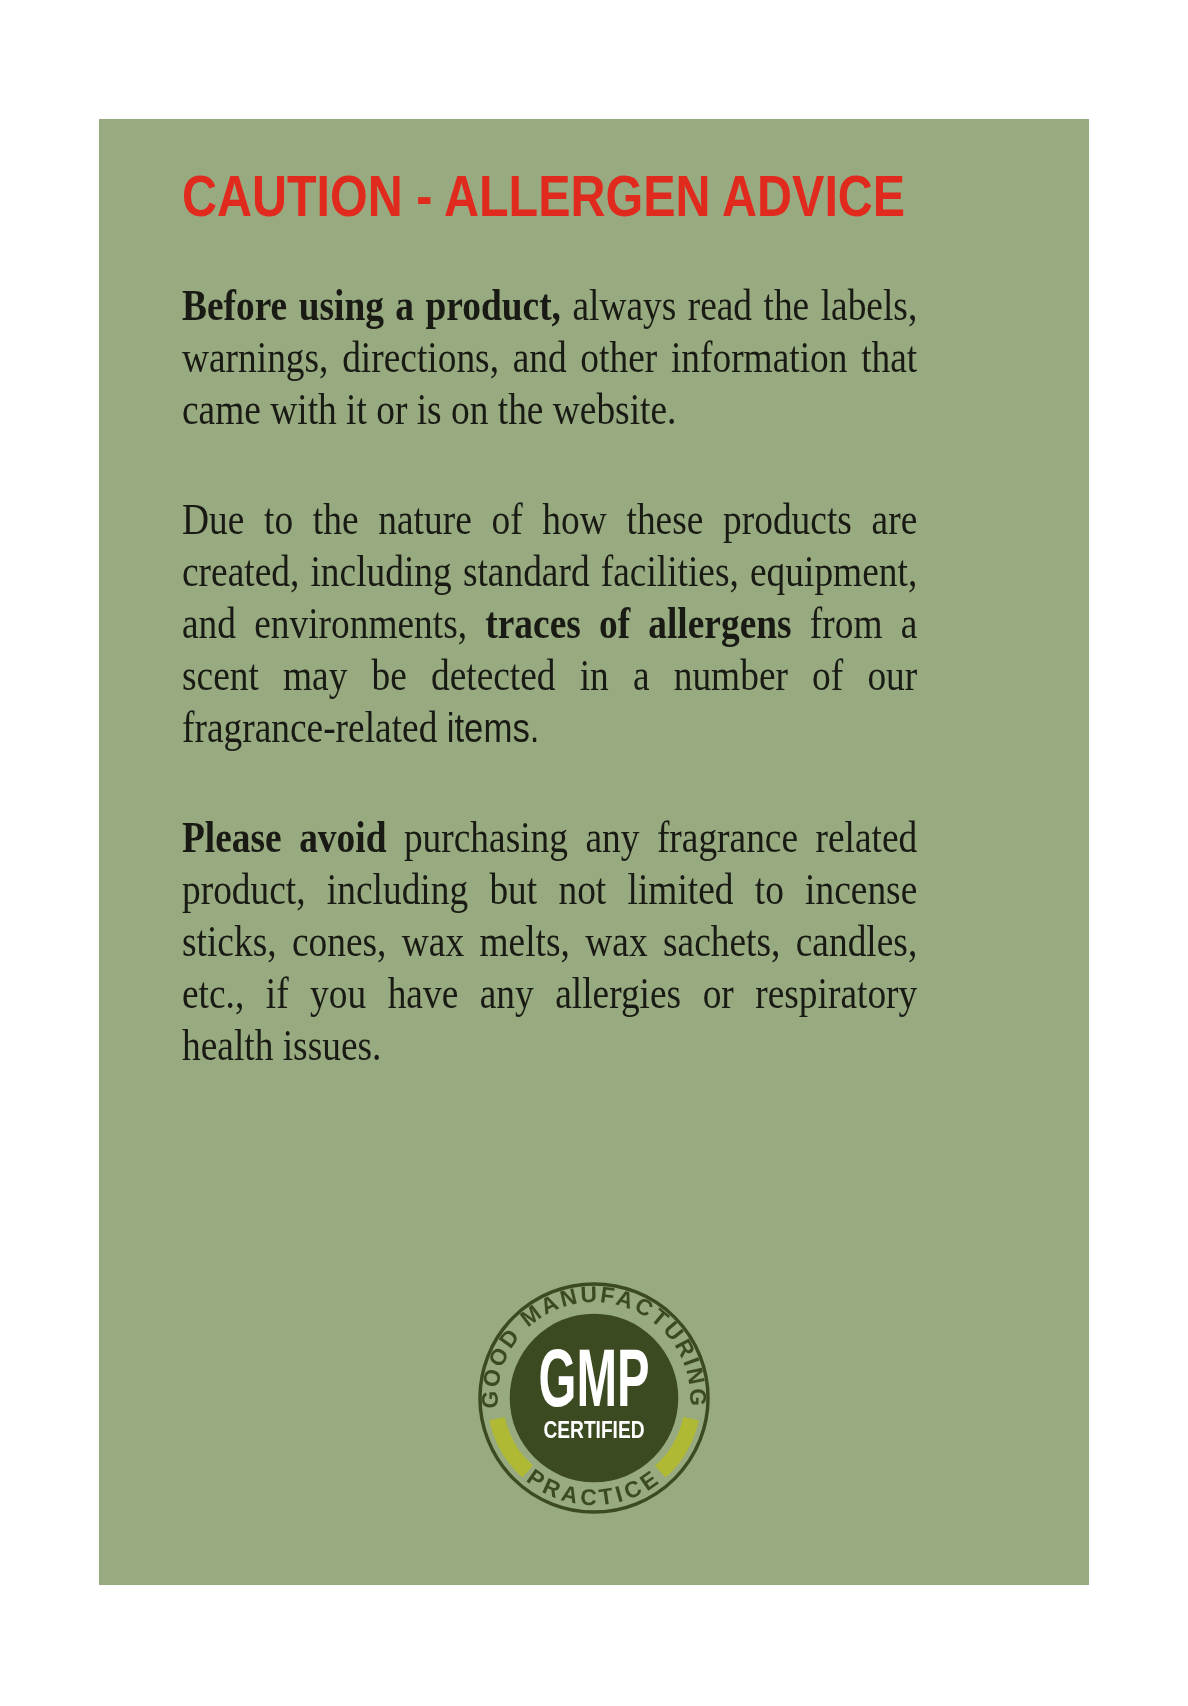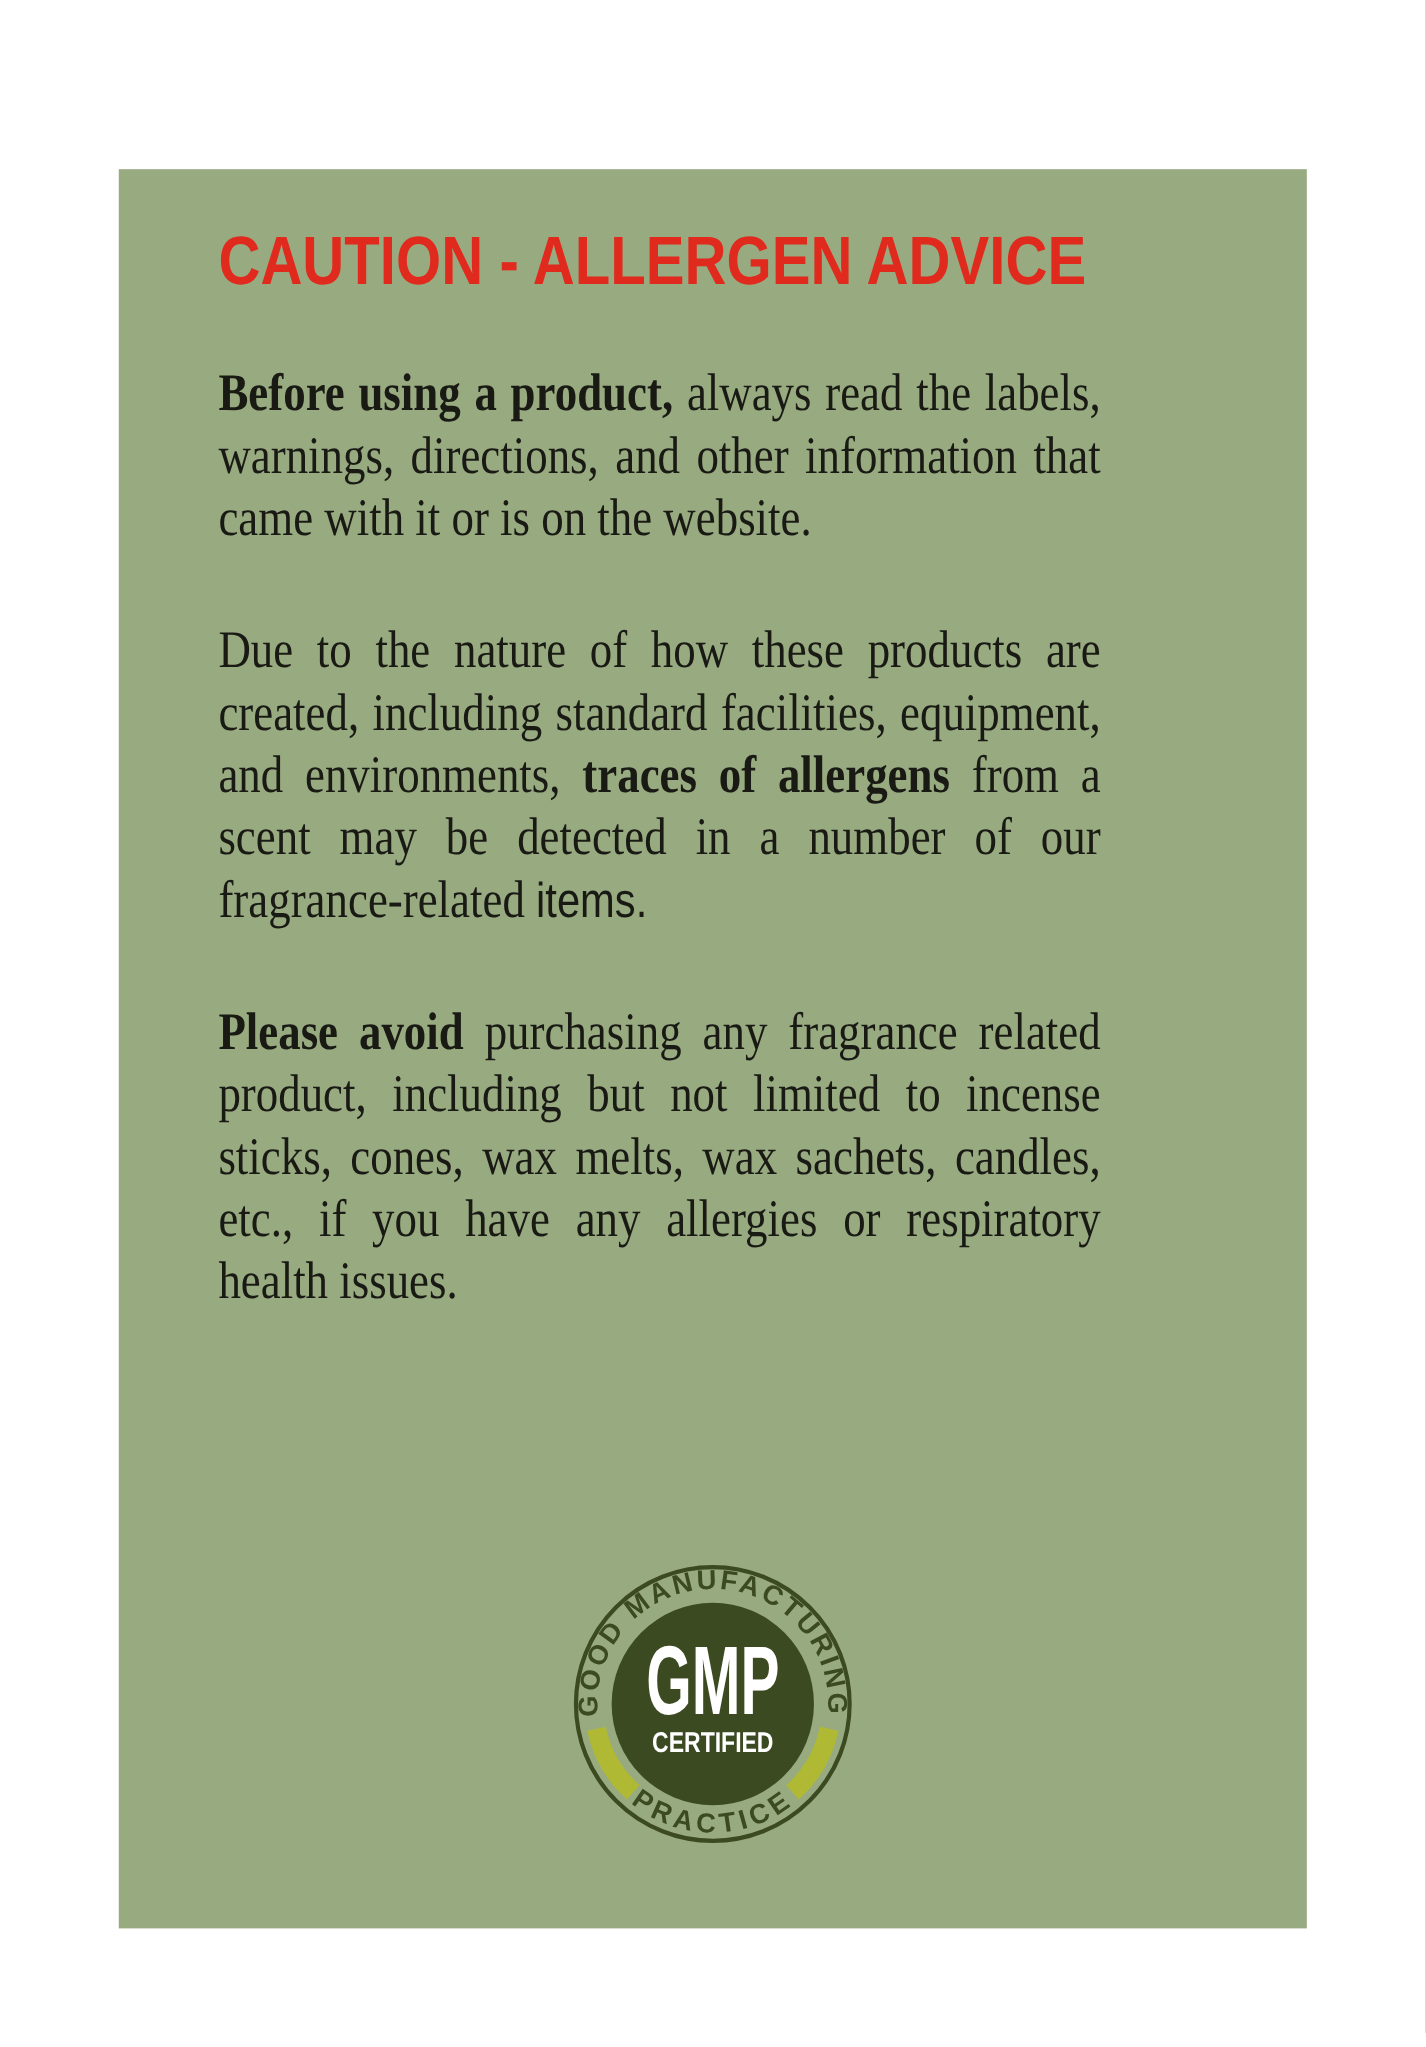--- a/index.html
+++ b/index.html
@@ -20,21 +20,20 @@
     background: var(--page-bg);
     font-family: "Liberation Serif", serif;
   }
   .card {
     position: absolute;
     left: 99px;
     top: 119px;
     width: 990px;
     height: 1466px;
     background: var(--card-bg);
-    margin-top: 22px;
   }
   .content {
     position: absolute;
     left: 83px;
     top: 46px;
     width: 865px;
     transform: scaleX(0.85);
     transform-origin: left top;
   }
   .title {

